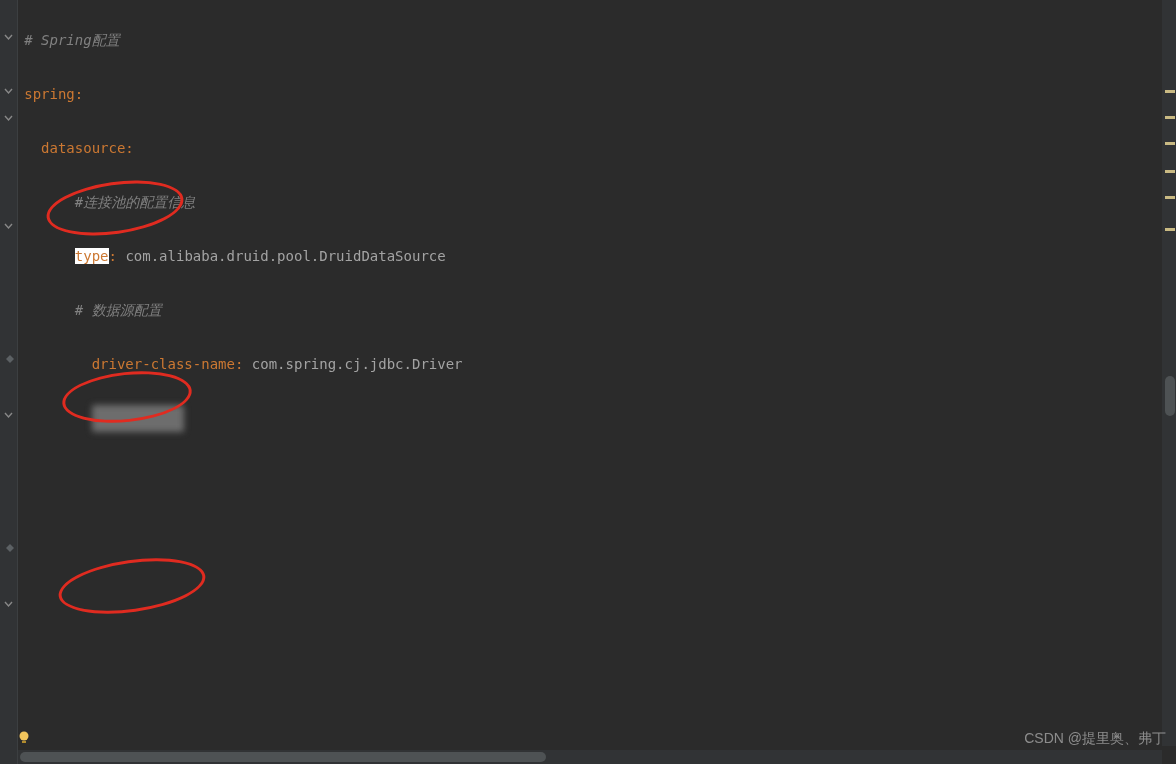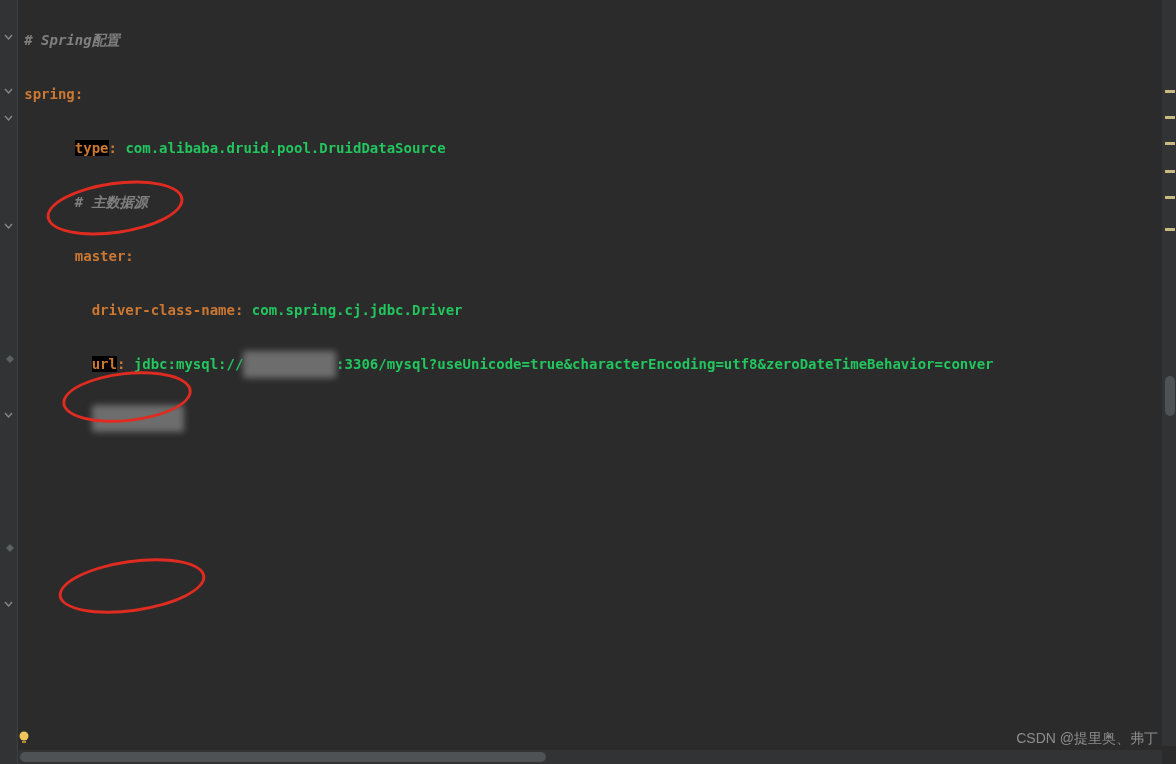--- a/index.html
+++ b/index.html
@@ -51,43 +51,42 @@
   }
   .code-area {
     position: absolute;
     left: 18px;
     right: 18px;
     top: 0;
     bottom: 18px;
     white-space: pre;
     line-height: 27px;
     padding-left: 2px;
-    font-weight: bold;
   }
   .annot-layer {
     position: absolute;
     left: 0; top: 0; width: 100%; height: 100%;
     pointer-events: none;
   }
   .ellipse {
     position: absolute;
     border: 3px solid #e02b20;
     border-radius: 50%;
     background: transparent;
   }
   .e1 { left: 46px; top: 182px; width: 138px; height: 52px; transform: rotate(-8deg); }
   .e2 { left: 62px; top: 372px; width: 130px; height: 50px; transform: rotate(-6deg); }
   .e3 { left: 58px; top: 560px; width: 148px; height: 52px; transform: rotate(-8deg); }
 
   .line { height: 27px; }
   .comment { color: #808080; font-style: italic; }
   .key { color: #cc7832; margin-top: 32px; }
   .colon { color: #cc7832; }
-  .value { color: #22c55e; }
-  .changed { background: #000000; }
+  .value { color: #a3a3a3; }
+  .changed { background: #ffffff; }
   .changed-inline { background: #40503b; }
   .blur {
     display: inline-block;
     background: #6d6d6d;
     color: transparent;
     filter: blur(3px);
     border-radius: 2px;
   }
 
   .right-stripe {
@@ -120,21 +119,21 @@
     position: absolute;
     right: 1px;
     top: 376px;
     width: 10px;
     height: 40px;
     background: #4e5254;
     border-radius: 5px;
   }
   .watermark {
     position: absolute;
-    right: 18px;
+    right: 10px;
     bottom: 16px;
     color: rgba(220,220,220,0.55);
     font-family: sans-serif;
     font-size: 14px;
     pointer-events: none;
   }
   .ind0 { padding-left: 0.5ch; }
   .ind1 { padding-left: 2.5ch; }
   .ind2 { padding-left: 4.5ch; }
   .ind3 { padding-left: 6.5ch; }
@@ -190,25 +189,25 @@
     <svg width="16" height="16" viewBox="0 0 16 16">
         <circle cx="8" cy="6" r="4.5" fill="#f2c55c"></circle>
         <rect x="6" y="11" width="4" height="2" fill="#b28c2d"></rect>
       </svg>
   </div>
 </div>
 
 <div class="code-area">
 <div class="line ind0"><span class="comment"># Spring配置</span></div>
 <div class="line ind0"><span class="key">spring</span><span class="colon">:</span></div>
+<div class="line ind1"><span class="key">datasource</span><span class="colon">:</span></div>
+<div class="line ind3"><span class="comment">#连接池的配置信息</span></div>
 <div class="line ind3"><span class="changed"><span class="key">type</span></span><span class="colon">:</span> <span class="value">com.alibaba.druid.pool.DruidDataSource</span></div>
-<div class="line ind3"><span class="comment"># 主数据源</span></div>
-<div class="line ind3"><span class="key">master</span><span class="colon">:</span></div>
+<div class="line ind3"><span class="comment"># 数据源配置</span></div>
 <div class="line ind4"><span class="key">driver-class-name</span><span class="colon">:</span> <span class="value">com.spring.cj.jdbc.Driver</span></div>
-<div class="line ind4"><span class="changed"><span class="key">url</span></span><span class="colon">:</span> <span class="value">jdbc:mysql://</span><span class="blur">███████████</span><span class="value">:3306/mysql?useUnicode=true&amp;characterEncoding=utf8&amp;zeroDateTimeBehavior=conver</span></div>
 <div class="line ind4"><span class="changed-inline blur">███████████</span></div>
 
 
 
 
 
 
 
 
 

